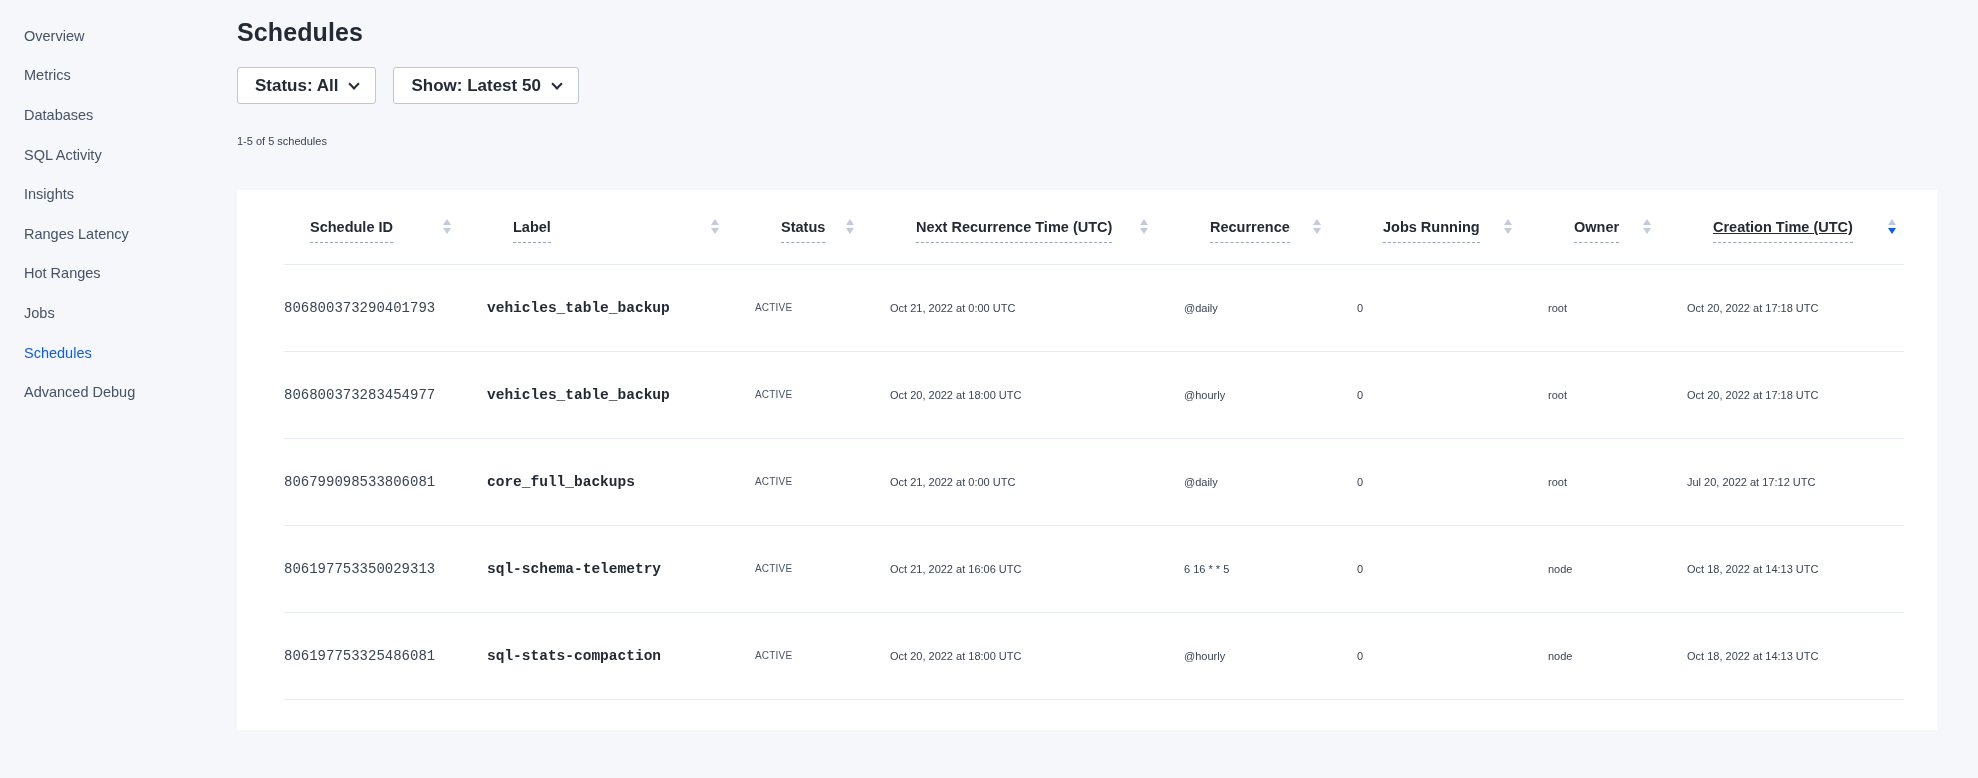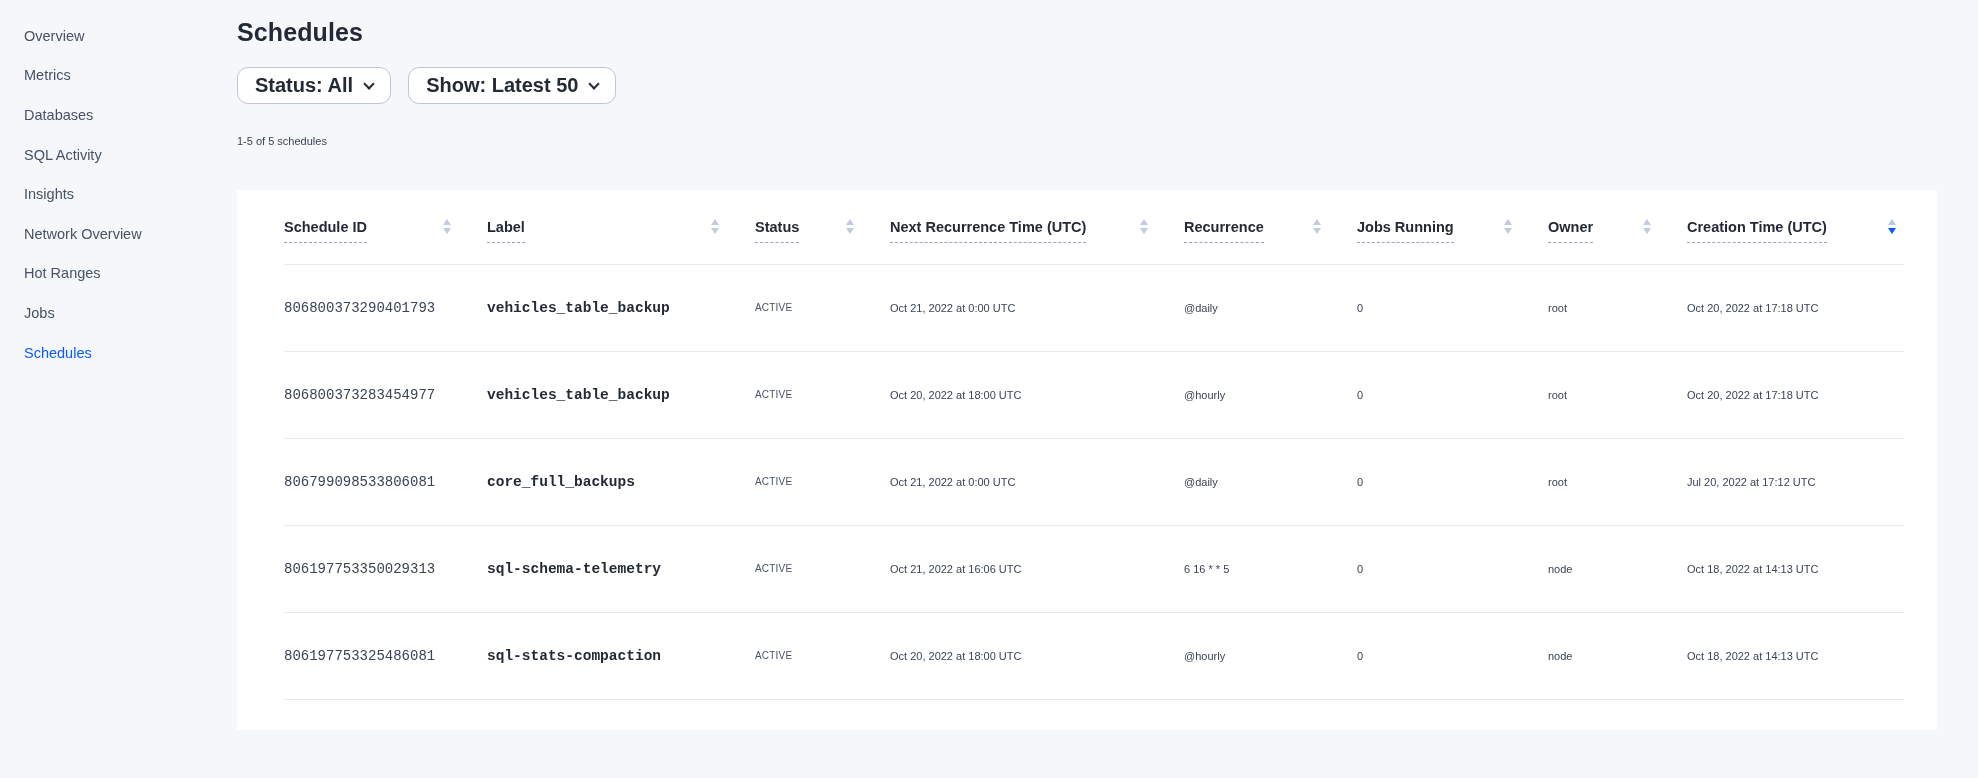--- a/index.html
+++ b/index.html
@@ -39,47 +39,47 @@
     position:absolute;left:237px;top:0;width:1741px;height:778px;
     padding-top:17px;
   }
   .page-title{
     font-size:25px;line-height:30px;font-weight:700;color:var(--ink-dark);
     letter-spacing:.1px;
   }
   .filters{margin-top:20px;display:flex;gap:17px;}
   .dropdown-btn{
     display:inline-flex;align-items:center;height:37px;padding:0 17px;
-    background:#fff;border:1px solid var(--btn-border);border-radius:11px;
-    font-family:inherit;font-size:20px;font-weight:700;color:var(--ink-dark);
+    background:#fff;border:1px solid var(--btn-border);border-radius:3px;
+    font-family:inherit;font-size:17px;font-weight:700;color:var(--ink-dark);
     cursor:pointer;
   }
   .chev{
     width:8px;height:8px;border-right:2px solid var(--ink-dark);
     border-bottom:2px solid var(--ink-dark);transform:rotate(45deg);
     display:inline-block;margin-left:12px;margin-top:-4px;
   }
   .results-count{margin-top:28px;font-size:11px;line-height:18px;color:var(--ink);}
   
   .card{
     margin-top:40px;width:1700px;background:var(--card-bg);
     padding:0 33px 30px 47px;
   }
   table{width:100%;border-collapse:collapse;table-layout:fixed;}
   th{
     height:74px;text-align:left;vertical-align:middle;
     font-size:14.5px;font-weight:700;color:var(--ink-dark);
     border-bottom:1px solid var(--border-light);
     padding-right:36px;cursor:pointer;
   }
-  th:last-child{padding-right:8px;}
+  th:last-child{padding-right:8px;text-decoration:underline;}
   .th-inner{display:flex;align-items:center;justify-content:space-between;}
   .th-label{
     display:inline-block;border-bottom:1px dashed var(--dash);
-    padding-bottom:7px;margin-bottom:-8px;white-space:nowrap;
+    padding-bottom:7px;margin-bottom:-8px;white-space:nowrap;margin-left:26px;
   }
   .sort{display:flex;flex-direction:column;align-items:center;gap:3px;flex:none;margin-left:12px;}
   .tri-up{width:0;height:0;border-left:4.5px solid transparent;border-right:4.5px solid transparent;border-bottom:6px solid var(--sort-grey);}
   .tri-down{width:0;height:0;border-left:4.5px solid transparent;border-right:4.5px solid transparent;border-top:6px solid var(--sort-grey);}
   .sort.desc .tri-up{border-bottom-color:#b9c8ea;}
   .sort.desc .tri-down{border-top-color:var(--accent);}
   td{
     height:87px;vertical-align:middle;font-size:11px;color:var(--ink);
     border-bottom:1px solid var(--border-light);padding-right:16px;
     white-space:nowrap;overflow:hidden;
@@ -93,24 +93,25 @@
 </style>
 </head>
 <body>
 
 <nav class="sidebar" id="sidebar">
     <div class="side-item">Overview</div>
     <div class="side-item">Metrics</div>
     <div class="side-item">Databases</div>
     <div class="side-item">SQL Activity</div>
     <div class="side-item">Insights</div>
-    <div class="side-item">Network Overview</div>
+    <div class="side-item">Ranges Latency</div>
     <div class="side-item">Hot Ranges</div>
     <div class="side-item">Jobs</div>
     <div class="side-item active">Schedules</div>
+    <div class="side-item">Advanced Debug</div>
   </nav>
 
 <main class="content">
   <h1 class="page-title">Schedules</h1>
 
   <div class="filters">
     <button class="dropdown-btn">
       <span>Status: All</span>
       <span class="chev"></span>
     </button>

